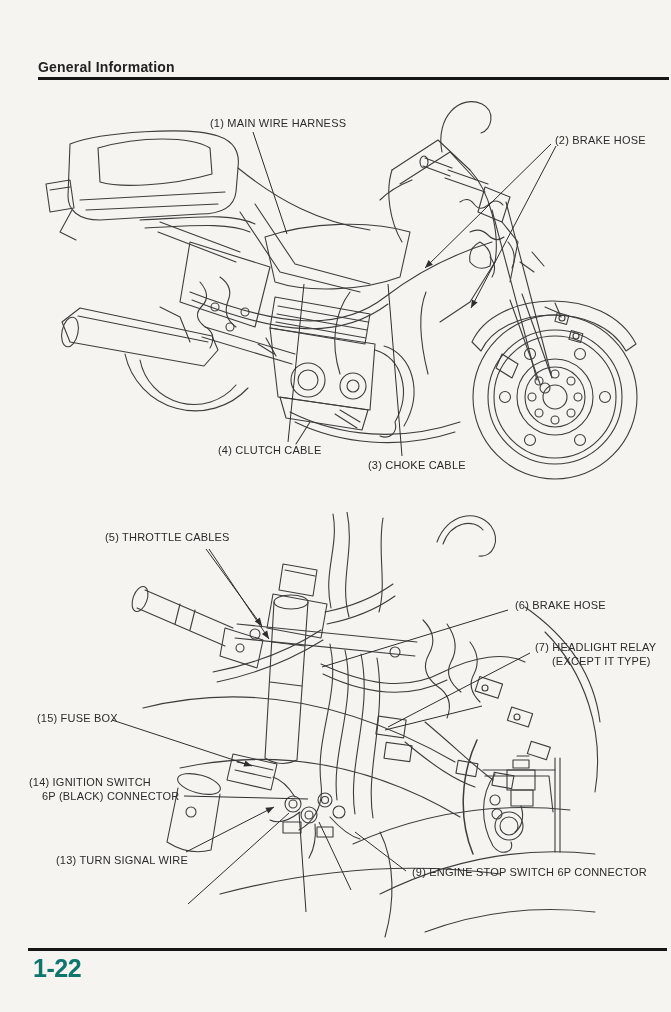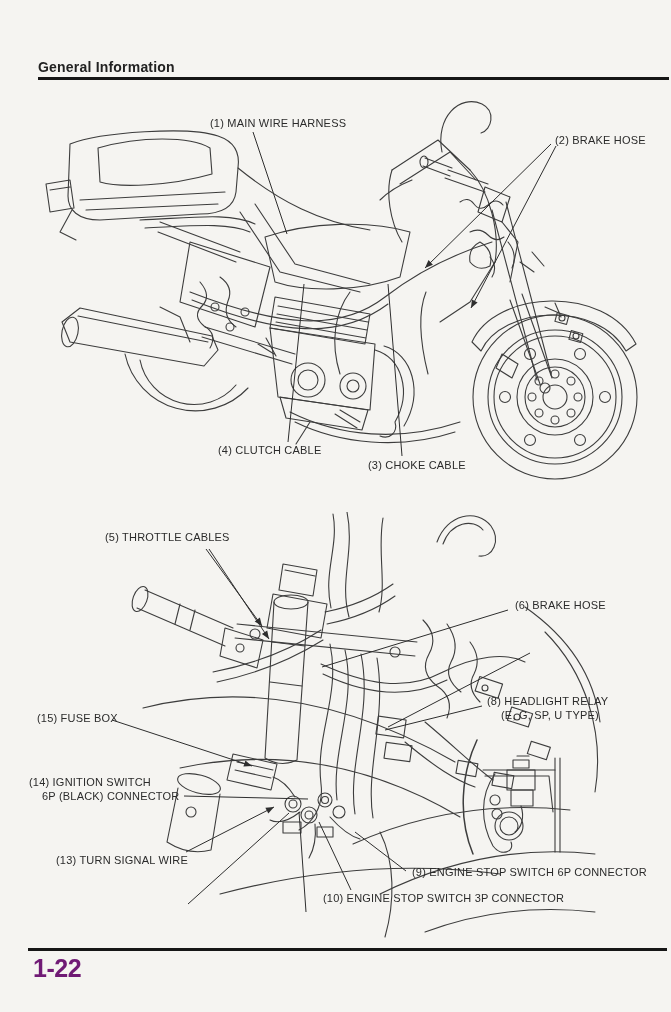--- a/index.html
+++ b/index.html
@@ -8,21 +8,21 @@
     background:#f5f4f1;overflow:hidden;
     font-family:"Liberation Sans",sans-serif;color:#2b2b2b;
   }
   .rule{position:absolute;background:#161616;height:3px;}
   .header-title{
     position:absolute;left:38px;top:59px;font-size:14px;font-weight:bold;
     color:#222;letter-spacing:.2px;
   }
   .page-number{
     position:absolute;left:33px;top:954px;font-size:25px;font-weight:bold;
-    color:#701a75;letter-spacing:-.5px;
+    color:#0f766e;letter-spacing:-.5px;
   }
   .fig{position:absolute;}
   .fig path,.fig line,.fig circle,.fig ellipse,.fig rect,.fig polyline{
     fill:none;stroke:#3d3d3d;stroke-width:1.1;
     stroke-linecap:round;stroke-linejoin:round;
   }
   .leaders{position:absolute;left:0;top:0;pointer-events:none;}
   .leaders line{stroke:#2e2e2e;stroke-width:1;}
   .leaders polygon{fill:#2e2e2e;stroke:none;}
   .callout{
@@ -255,37 +255,34 @@
   <div class="callout" style="left:368px;top:458px;">
     <span>(3) CHOKE CABLE</span>
   </div>
 
   <div class="callout" style="left:105px;top:530px;">
     <span>(5) THROTTLE CABLES</span>
   </div>
   <div class="callout" style="left:515px;top:598px;">
     <span>(6) BRAKE HOSE</span>
   </div>
-  <div class="callout c8" style="left:487px;top:694px;">
-    <span class="l1">(8) HEADLIGHT RELAY</span>
-    <span class="l2">(E, G, SP, U TYPE)</span>
+  <div class="callout c7" style="left:535px;top:640px;">
+    <span class="l1">(7) HEADLIGHT RELAY</span>
+    <span class="l2">(EXCEPT IT TYPE)</span>
   </div>
   <div class="callout" style="left:37px;top:711px;">
     <span>(15) FUSE BOX</span>
   </div>
   <div class="callout c14" style="left:29px;top:775px;">
     <span class="l1">(14) IGNITION SWITCH</span>
     <span class="l2">6P (BLACK) CONNECTOR</span>
   </div>
   <div class="callout" style="left:56px;top:853px;">
     <span>(13) TURN SIGNAL WIRE</span>
   </div>
-  <div class="callout" style="left:323px;top:891px;">
-    <span>(10) ENGINE STOP SWITCH 3P CONNECTOR</span>
-  </div>
   <div class="callout" style="left:412px;top:865px;">
     <span>(9) ENGINE STOP SWITCH 6P CONNECTOR</span>
   </div>
 
   <div class="rule" style="left:28px;top:948px;right:4px;"></div>
   <span class="page-number">1-22</span>
 
 </div>
 
 </body></html>

